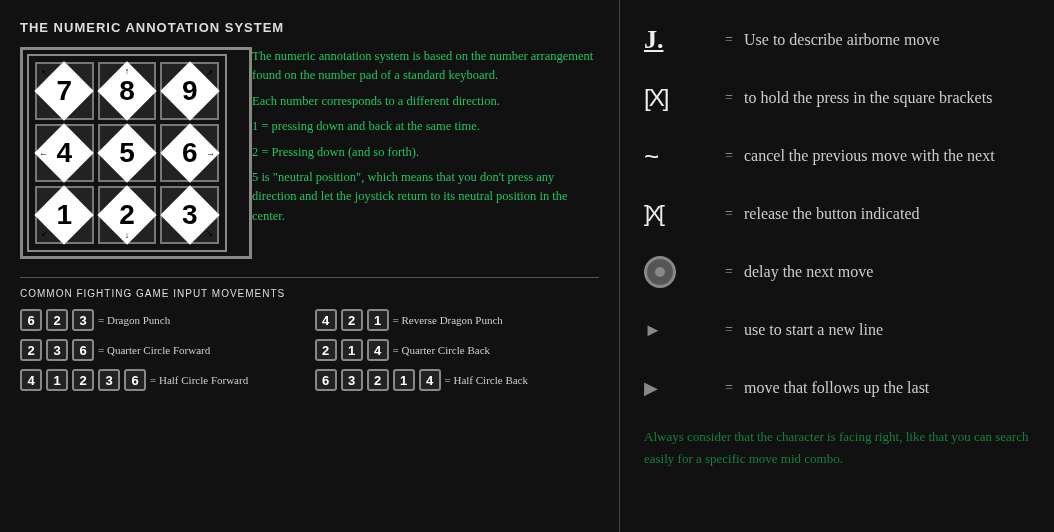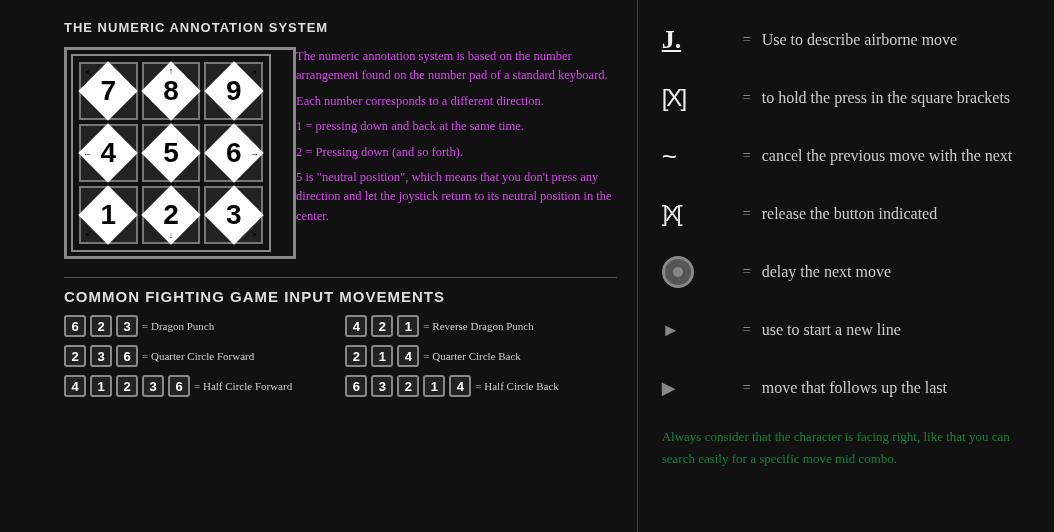--- a/index.html
+++ b/index.html
@@ -9,21 +9,20 @@
       font-family: 'Times New Roman', Times, serif;
       width: 1054px;
       min-height: 532px;
       display: flex;
       flex-direction: row;
     }
     .left-panel {
       width: 620px;
       padding: 20px 20px 28px 20px;
       border-right: 1px solid #444;
-      margin-left: 44px;
     }
     .right-panel {
       width: 434px;
       padding: 20px 20px 10px 24px;
     }
     .section-title {
       font-size: 13px;
       font-weight: bold;
       letter-spacing: 1px;
       color: #ddd;
@@ -73,33 +72,33 @@
       transform: rotate(45deg);
       z-index: 0;
     }
     .numpad-cell .num {
       color: #000;
     }
     
     .desc-text {
       font-size: 12.5px;
       line-height: 1.55;
-      color: #d946ef;
+      color: #22c55e;
       font-family: 'Times New Roman', Times, serif;
     }
     .desc-text p { margin-bottom: 6px; }
 
     
     .movements-section {
       border-top: 1px solid #555;
       padding-top: 10px;
     }
     .movements-title {
-      font-size: 15px;
-      font-weight: bold;
+      font-size: 10px;
+      font-weight: normal;
       letter-spacing: 1px;
       color: #ddd;
       font-family: Arial, sans-serif;
       margin-bottom: 10px;
     }
     .move-grid {
       display: grid;
       grid-template-columns: 1fr 1fr;
       gap: 4px 10px;
     }

